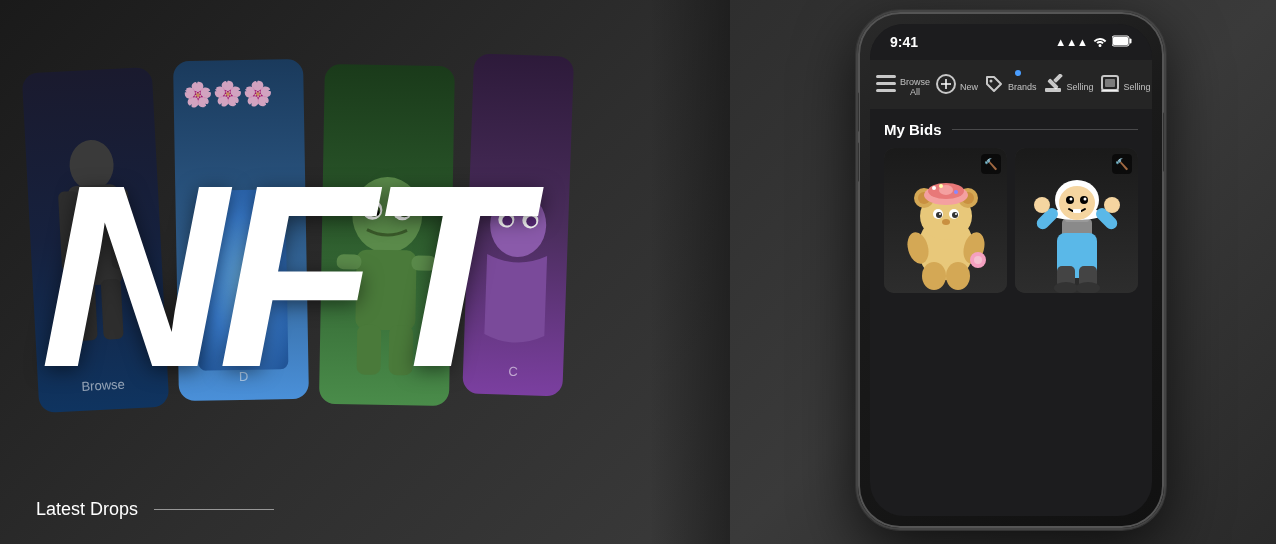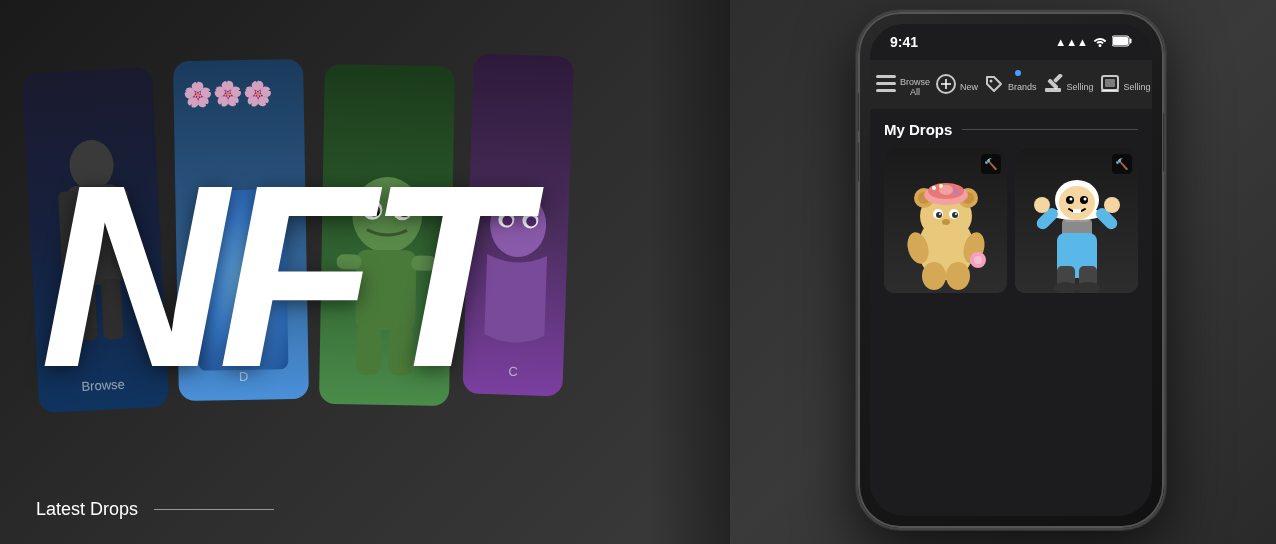--- a/index.html
+++ b/index.html
@@ -640,21 +640,21 @@
               <rect x="5" y="5" width="10" height="8" rx="1" fill="rgba(255,255,255,0.4)"></rect>
               <rect x="1" y="16" width="18" height="2" rx="1" fill="rgba(255,255,255,0.75)"></rect>
             </svg>
           </div>
           <span class="nav-tab-label">Selling</span>
         </div>
       </div>
 
       <div class="my-bids-section">
         <div class="my-bids-header">
-          <span class="my-bids-title">My Drops</span>
+          <span class="my-bids-title">My Bids</span>
           <div class="my-bids-line"></div>
         </div>
 
         <div class="bid-cards-row">
 
           <div class="bid-card">
             <div class="bid-card-img bear-bg">
               <svg width="100" height="145" viewBox="0 0 100 145">
 
                 <ellipse cx="50" cy="100" rx="28" ry="32" fill="#e8c87a"></ellipse>

